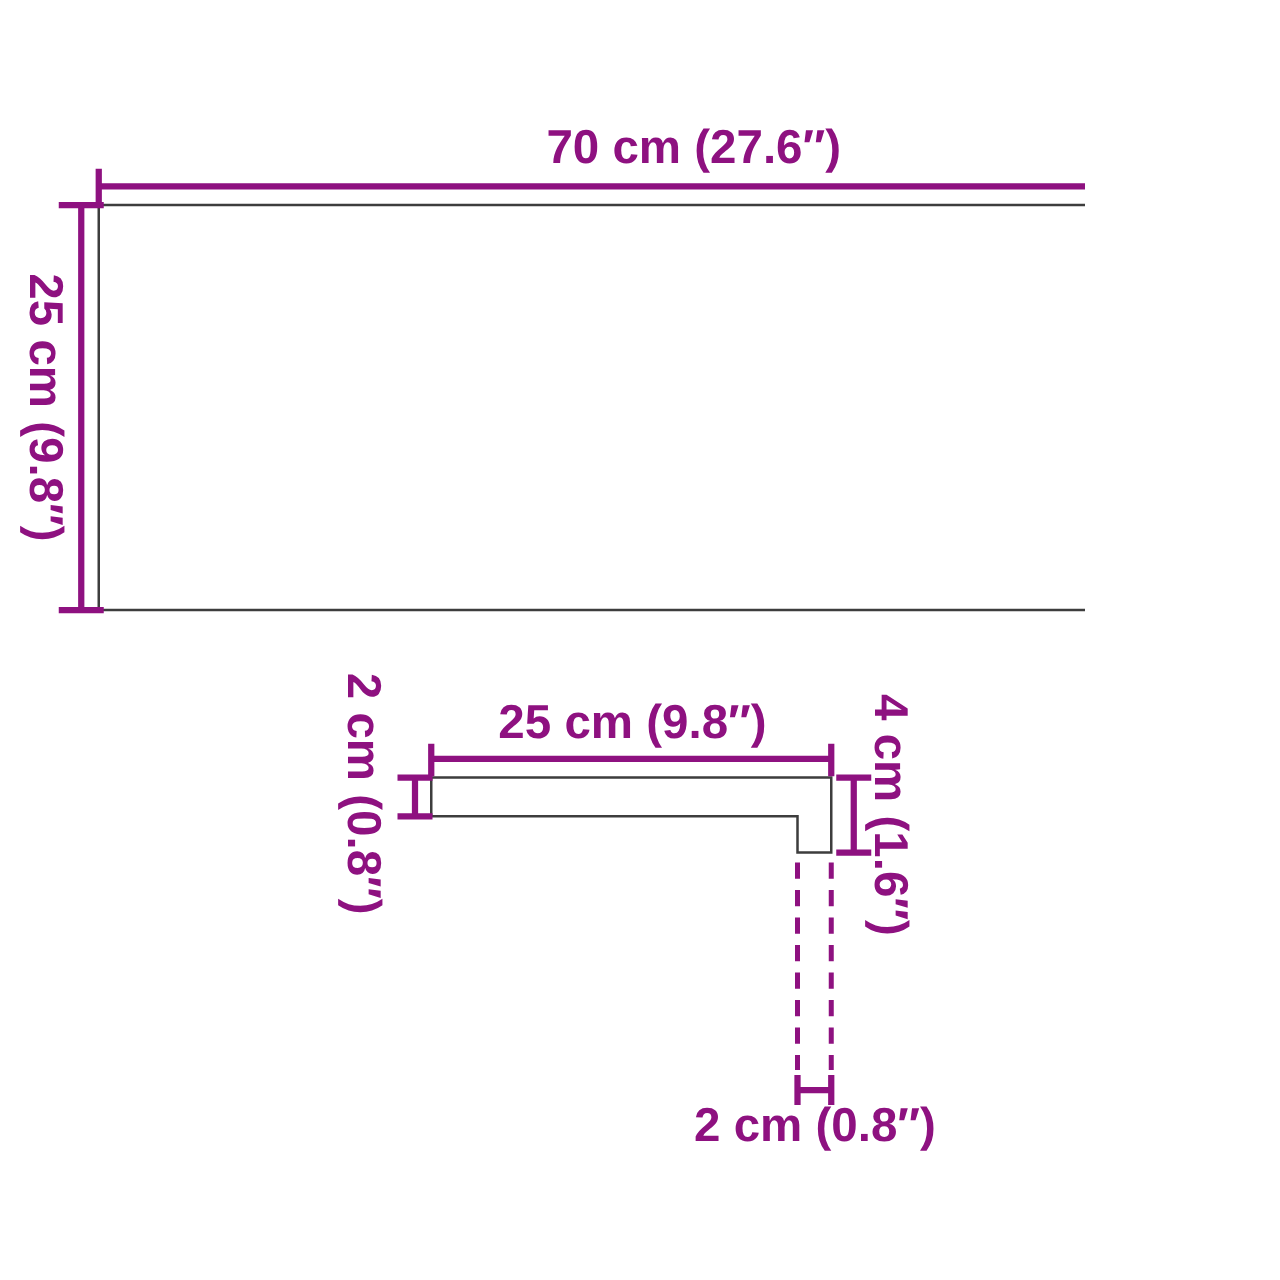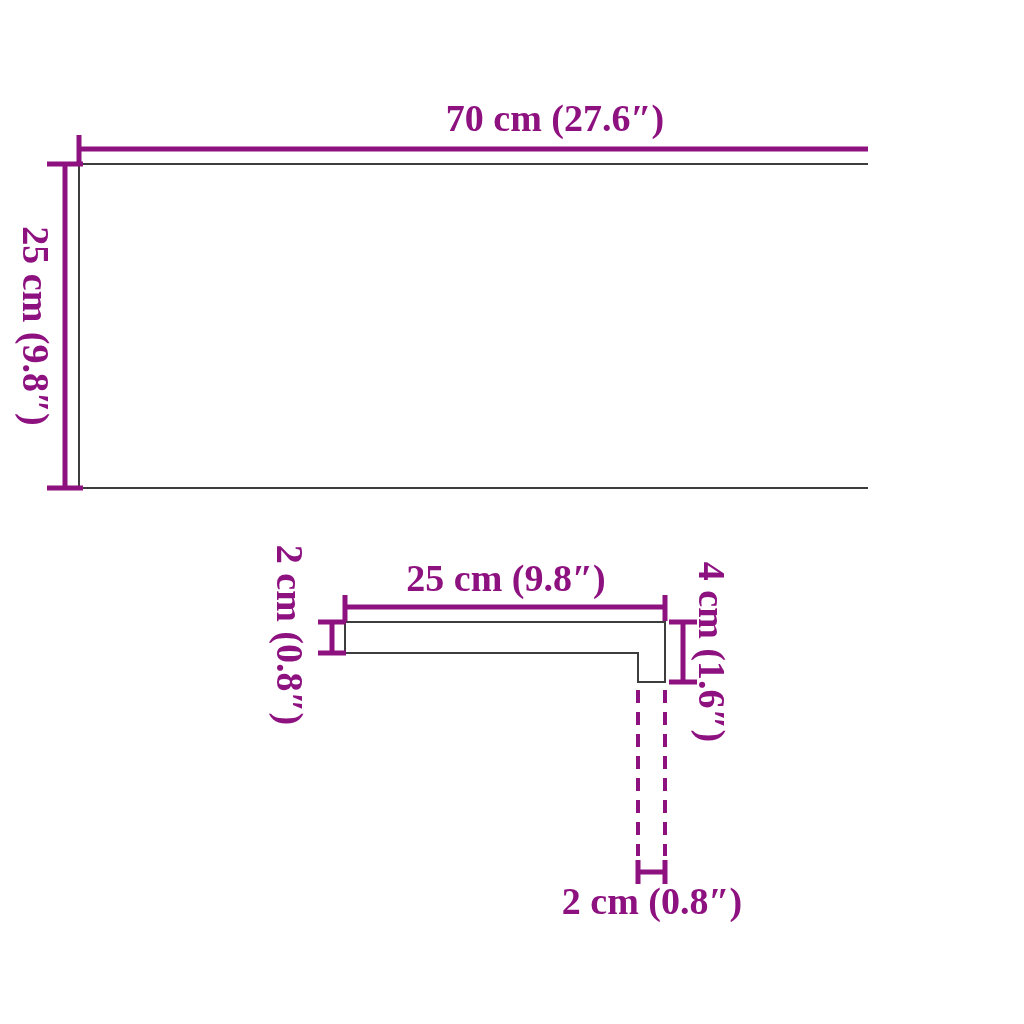--- a/index.html
+++ b/index.html
@@ -8,21 +8,21 @@
     --page: #ffffff;
   }
   * { margin: 0; padding: 0; box-sizing: border-box; }
   html, body { background: var(--page); }
   .stage {
     position: relative;
     width: 868px;
     height: 1024px;
     background: var(--page);
     overflow: hidden;
-    font-family: Liberation Serif, serif;
+    font-family: Liberation Sans, sans-serif;
   }
   .stage svg { position: absolute; left: 0; top: 0; }
   .outline {
     fill: #ffffff;
     stroke: var(--outline);
     stroke-width: 2;
   }
   g.dim line, line.dim {
     stroke: var(--dimension);
     stroke-width: 5;

